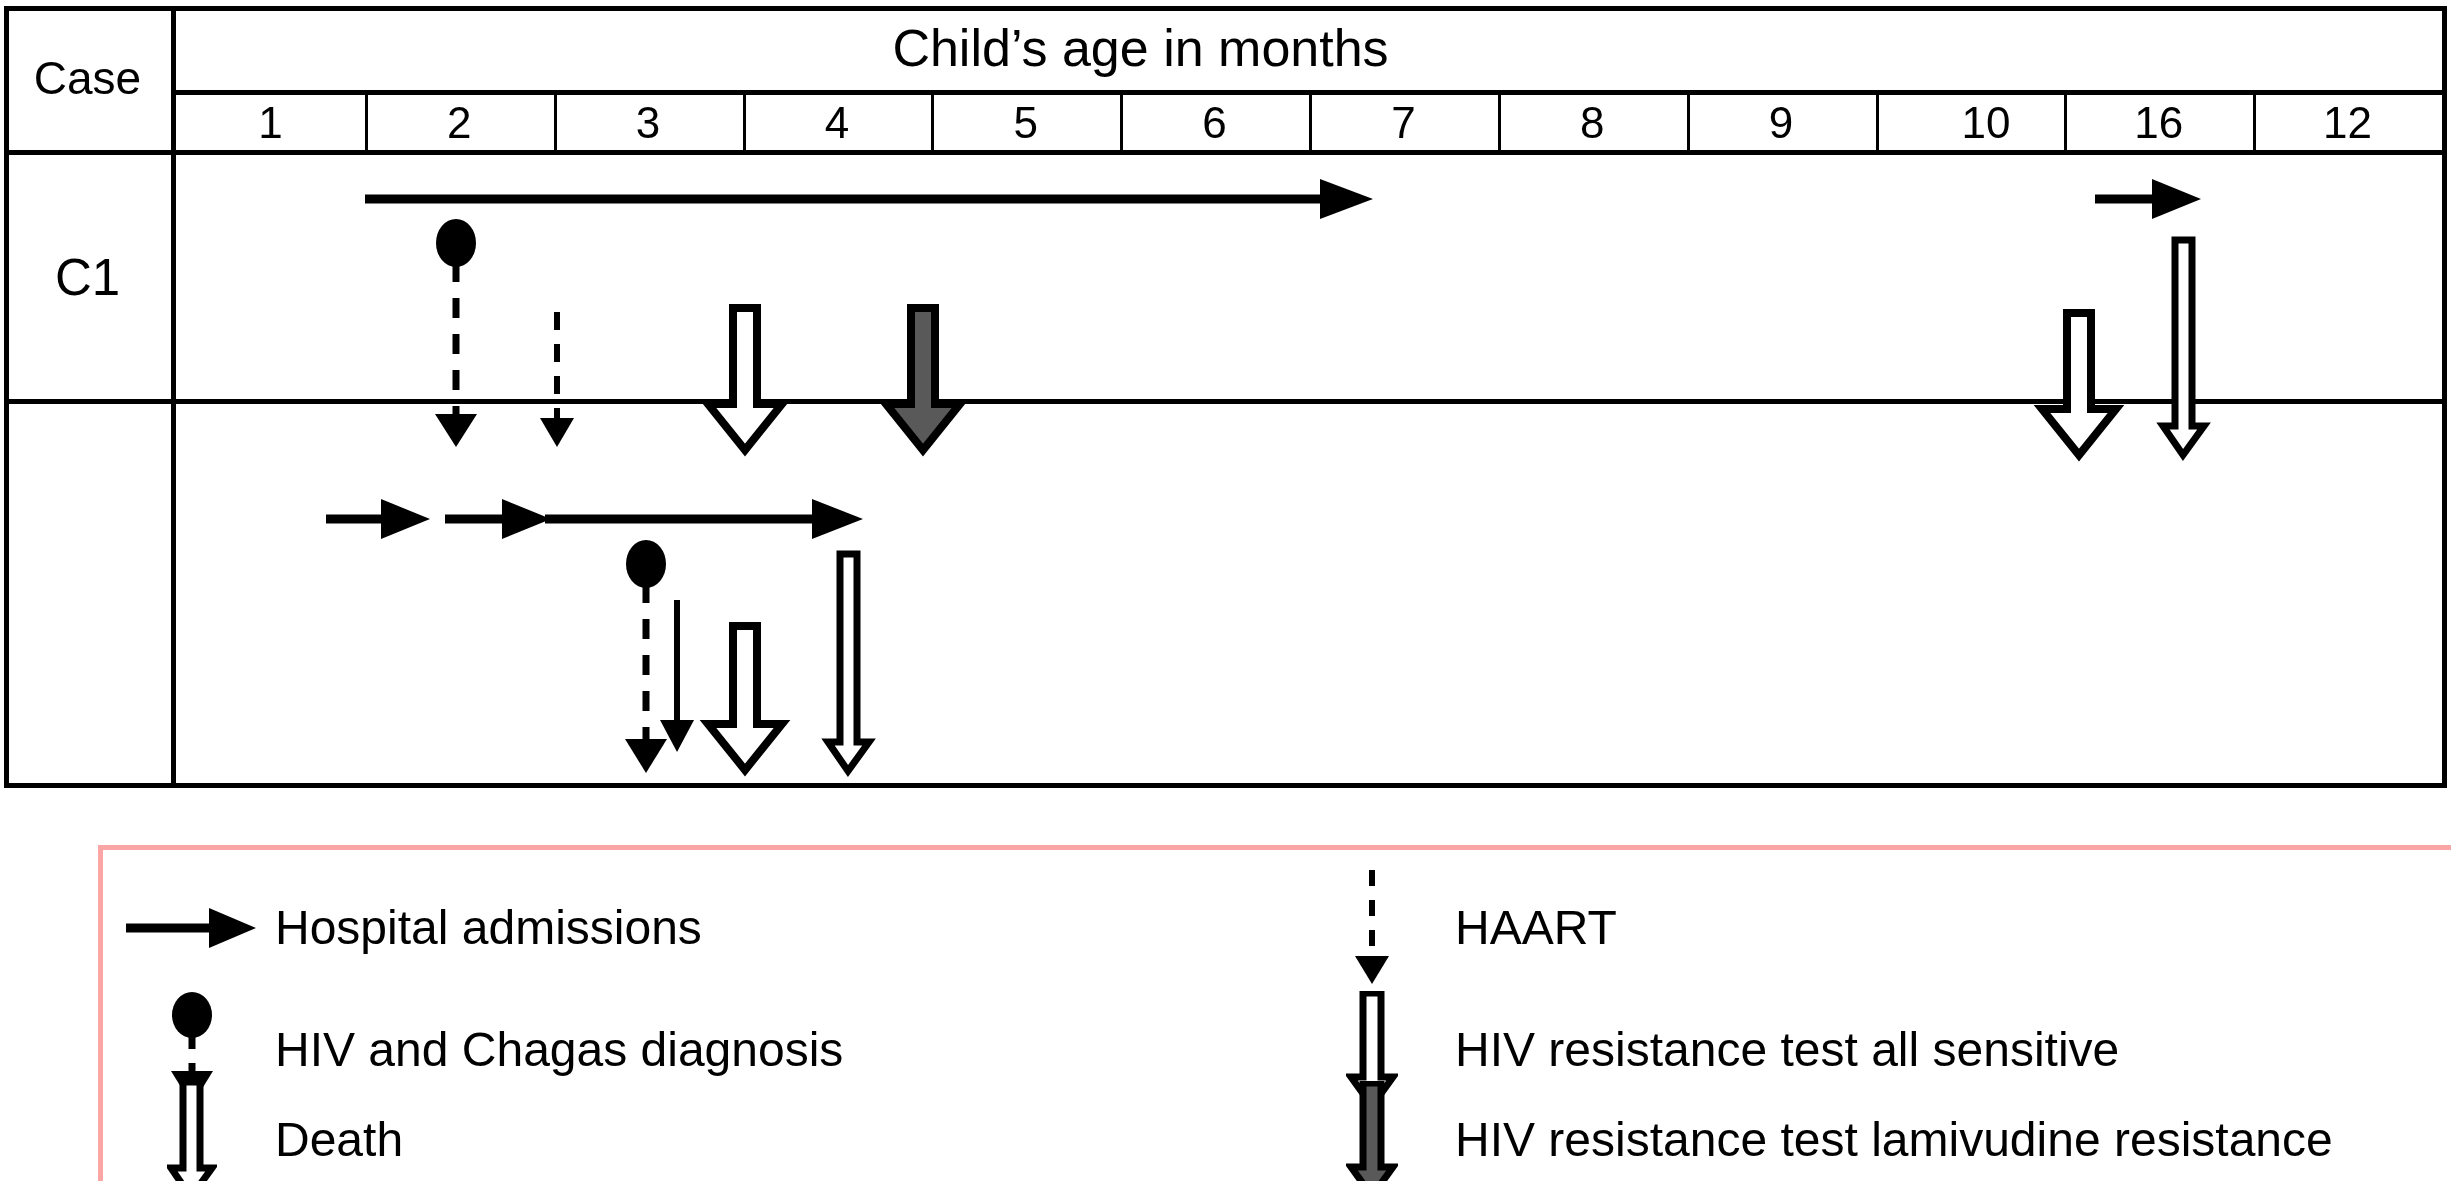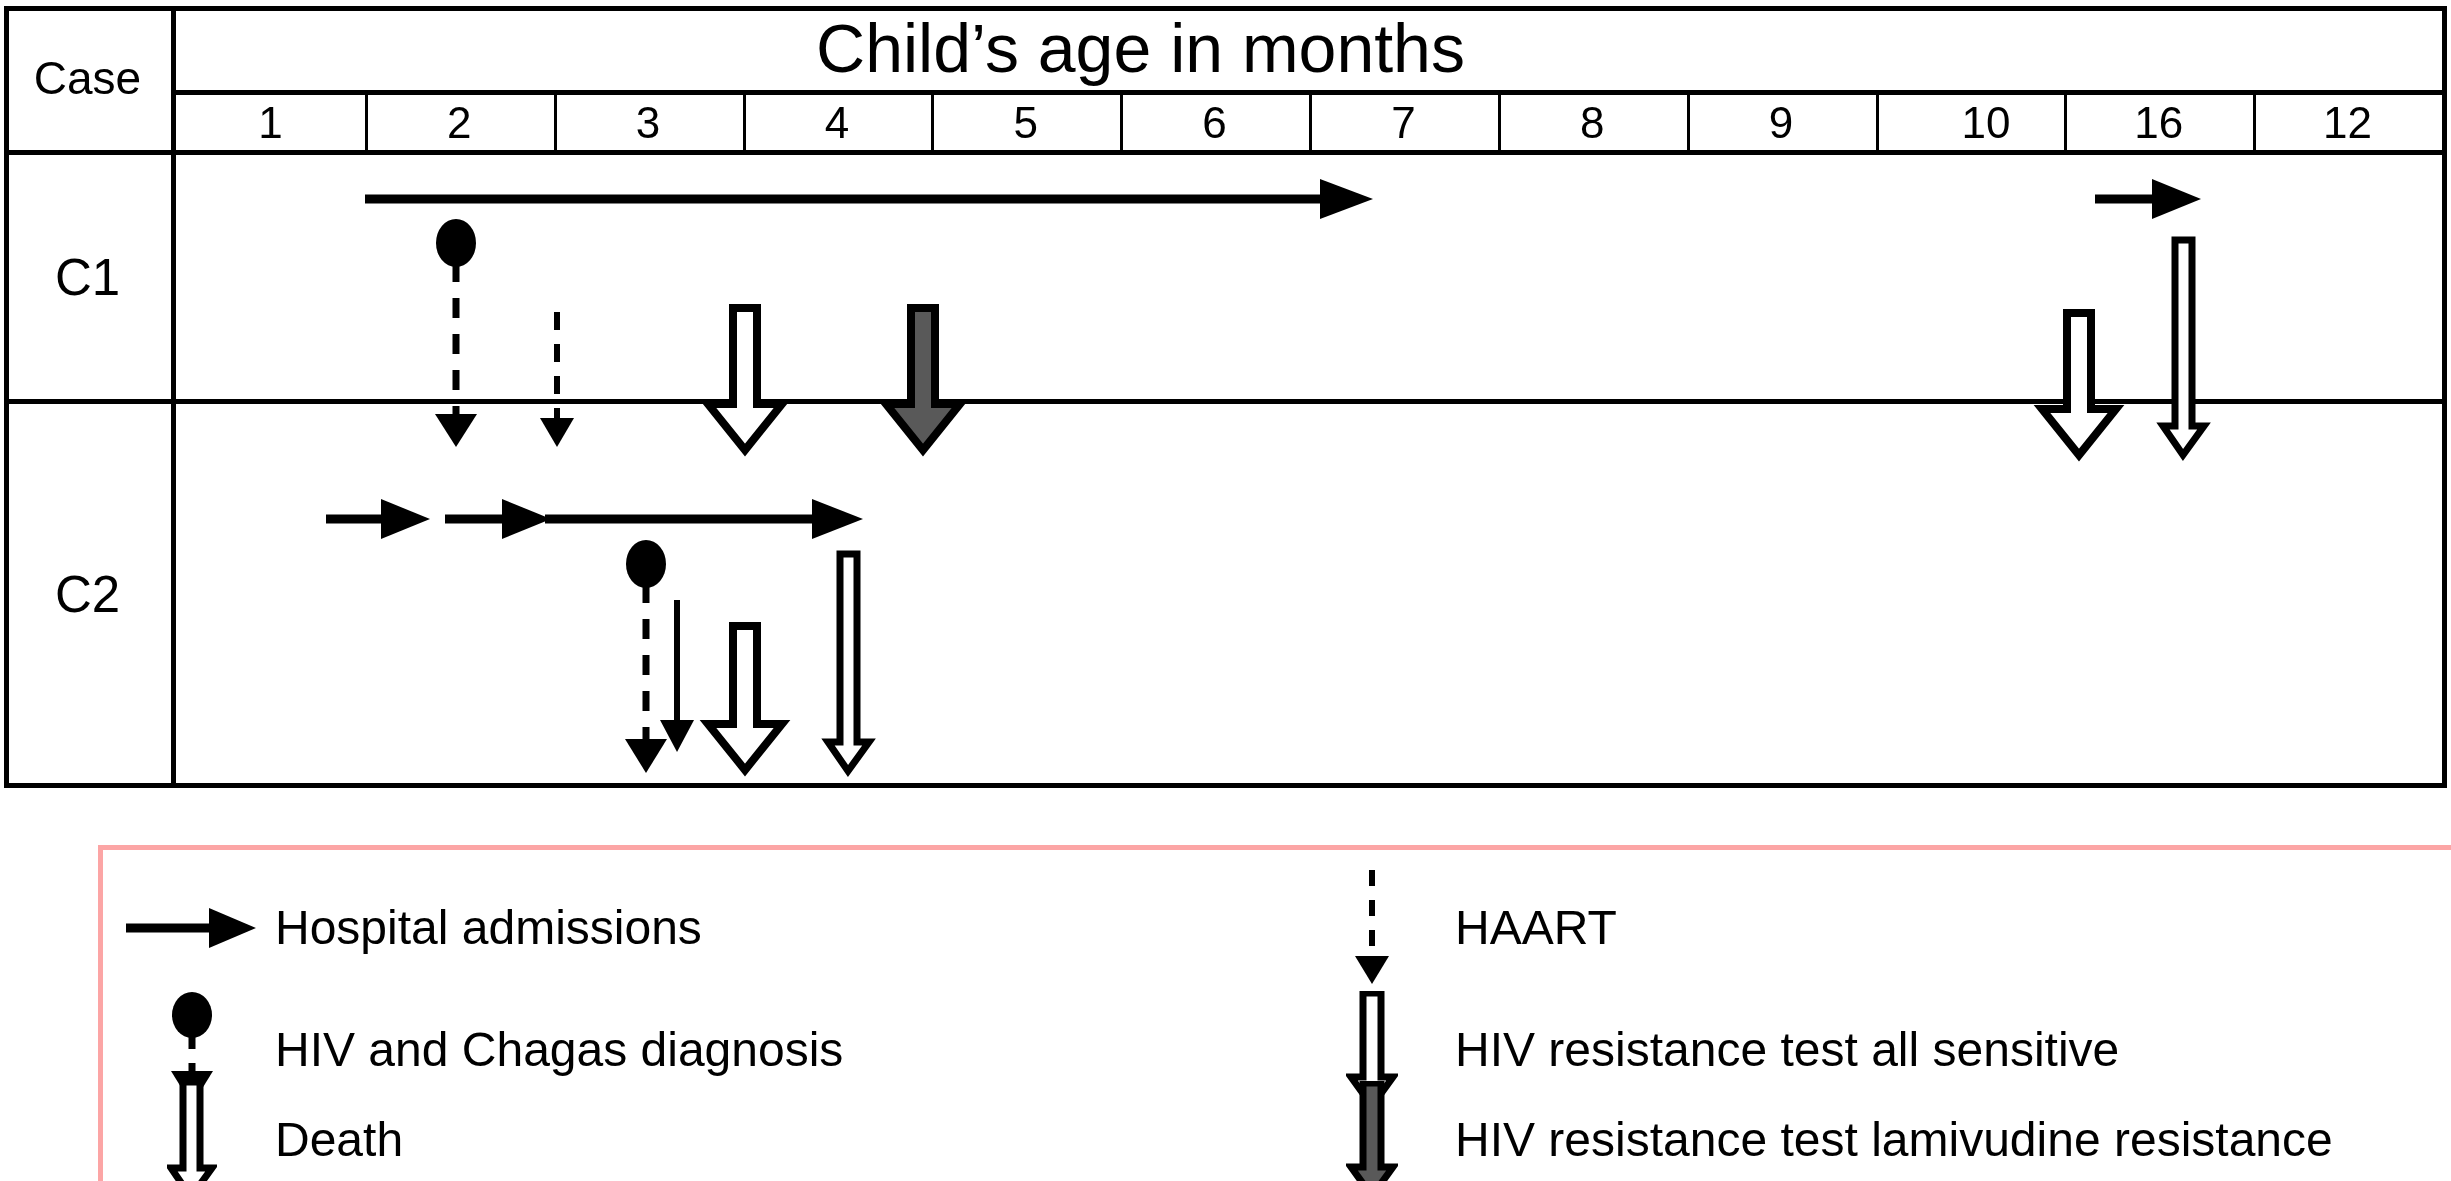--- a/index.html
+++ b/index.html
@@ -17,21 +17,21 @@
   .tbl-border{position:absolute;inset:0;border:5px solid #000;box-sizing:border-box;}
 
   .cell-case{
     position:absolute;left:0;top:0;width:167px;height:144px;
     display:flex;align-items:center;justify-content:center;
     font-size:46px;line-height:1;
   }
   .hdr-title{
     position:absolute;left:167px;top:0;width:1939px;height:84px;
     display:flex;align-items:center;justify-content:center;
-    font-size:68px;line-height:1;
+    font-size:52px;line-height:1;
   }
   .vline-case{position:absolute;left:167px;top:0;width:5px;height:144px;background:#000;}
   .hline-title{position:absolute;left:167px;top:84px;width:2271px;height:5px;background:#000;}
   .hline-hdr{position:absolute;left:0;top:144px;width:2443px;height:5px;background:#000;}
   .hline-rowsep{position:absolute;left:0;top:393px;width:2443px;height:5px;background:#000;}
   .vline-body{position:absolute;left:167px;top:144px;width:5px;height:634px;background:#000;}
 
   .month-cell{
     position:absolute;top:89px;height:55px;
     display:flex;align-items:center;justify-content:center;
@@ -107,21 +107,20 @@
         <div class="month-div" style="left: 1682.67px;"></div>
         <div class="month-cell" style="left: 1871.5px; width: 188.833px; padding-left: 16px;">10</div>
         <div class="month-div" style="left: 1871.5px;"></div>
         <div class="month-cell" style="left: 2060.33px; width: 188.833px;">16</div>
         <div class="month-div" style="left: 2060.33px;"></div>
         <div class="month-cell" style="left: 2249.17px; width: 188.833px;">12</div>
         <div class="month-div" style="left: 2249.17px;"></div>
       </div>
 
     <div class="row-label c1">C1</div>
-    <div class="row-label c2">C2</div>
 
     <div class="marker" style="left:361px;top:172px;">
       <svg width="1010" height="42" viewBox="0 0 1010 42">
         <line x1="0" y1="21" x2="960" y2="21" stroke="#000" stroke-width="9"></line>
         <polygon points="955,1 1008,21 955,41" fill="#000"></polygon>
       </svg>
     </div>
 
     <div class="marker" style="left:2091px;top:172px;">
       <svg width="108" height="42" viewBox="0 0 108 42">

